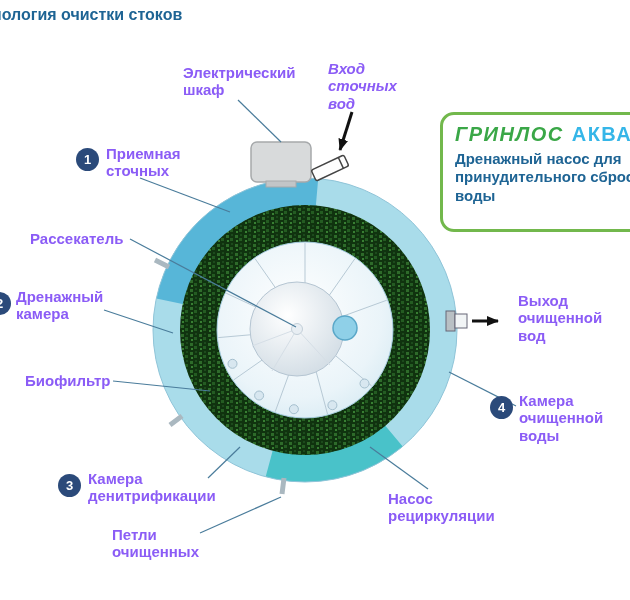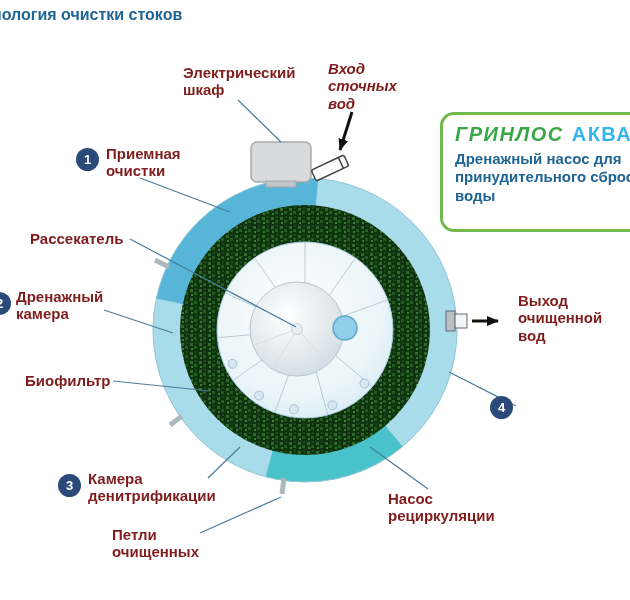--- a/index.html
+++ b/index.html
@@ -4,21 +4,21 @@
 <style>
   * { margin:0; padding:0; box-sizing:border-box; }
   html,body { width:630px; height:600px; overflow:hidden; background:#fff;
               font-family:"Liberation Sans", sans-serif; }
   .stage { position:relative; width:630px; height:600px; }
   svg.diagram { position:absolute; left:0; top:0; }
 
   .page-title { position:absolute; left:-8px; top:6px; font-size:16px;
                 font-weight:bold; color:#1e6494; white-space:nowrap; }
 
-  .lbl { position:absolute; color:#7f1d1d; font-weight:bold; font-size:15px;
+  .lbl { position:absolute; color:#8b5cf6; font-weight:bold; font-size:15px;
          line-height:1.16; }
 
   .badge { position:absolute; width:23px; height:23px; border-radius:50%;
            background:#2b4a7a; color:#fff; font-weight:bold; font-size:13px;
            display:flex; align-items:center; justify-content:center; }
 
   .infobox { position:absolute; left:440px; top:112px; width:218px; height:120px;
              border:3px solid #72b84c; border-radius:14px; background:#fff;
              padding:8px 12px; }
   .brand { font-size:20px; font-weight:bold; letter-spacing:1.5px; white-space:nowrap; }
@@ -132,37 +132,38 @@
     </g>
   </svg>
 
   <div class="page-title">нология очистки стоков</div>
 
   <div class="lbl" style="left:183px; top:64px; width:120px;">Электрический шкаф</div>
 
   <div class="lbl" style="left:328px; top:60px; width:72px;font-style:italic;">Вход сточных вод</div>
 
   <div class="badge" style="left:76px; top:148px;">1</div>
-  <div class="lbl" style="left:106px; top:145px; width:92px;">Приемная очистки</div>
+  <div class="lbl" style="left:106px; top:145px; width:92px;">Приемная сточных</div>
 
   <div class="lbl" style="left:30px; top:230px; width:120px;">Рассекатель</div>
 
   <div class="badge" style="left:-12px; top:292px;">2</div>
   <div class="lbl" style="left:16px; top:288px; width:92px;">Дренажный камера</div>
 
   <div class="lbl" style="left:25px; top:372px; width:110px;">Биофильтр</div>
 
   <div class="badge" style="left:58px; top:474px;">3</div>
   <div class="lbl" style="left:88px; top:470px; width:140px;">Камера денитрификации</div>
 
   <div class="lbl" style="left:112px; top:526px; width:110px;">Петли очищенных</div>
 
   <div class="lbl" style="left:388px; top:490px; width:140px;">Насос рециркуляции</div>
 
   <div class="badge" style="left:490px; top:396px;">4</div>
+  <div class="lbl" style="left:519px; top:392px; width:100px;">Камера очищенной воды</div>
 
   <div class="lbl" style="left:518px; top:292px; width:100px;">Выход очищенной вод</div>
 
   <div class="infobox">
     <div class="brand">
       <span class="g">ГРИНЛОС</span><span class="a">АКВА</span>
     </div>
     <div class="desc">Дренажный насос для принудительного сброса воды</div>
   </div>
 

